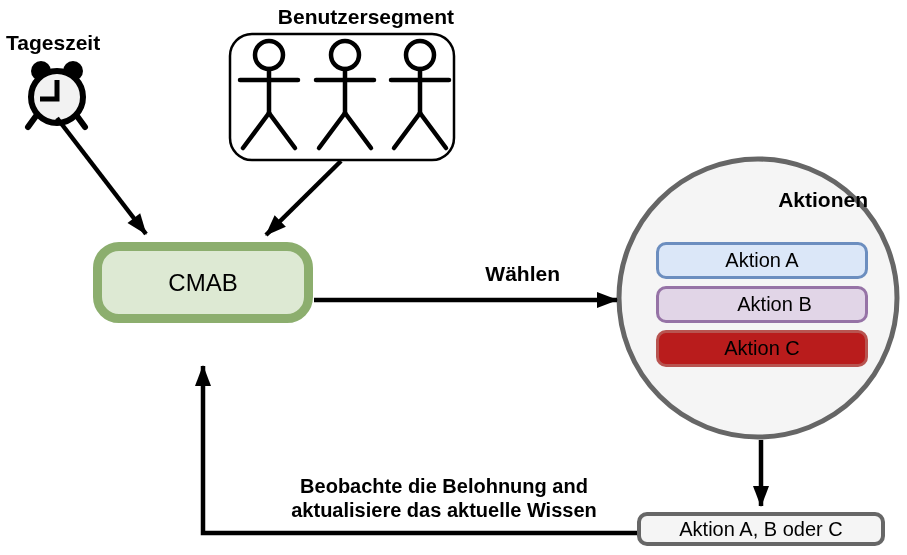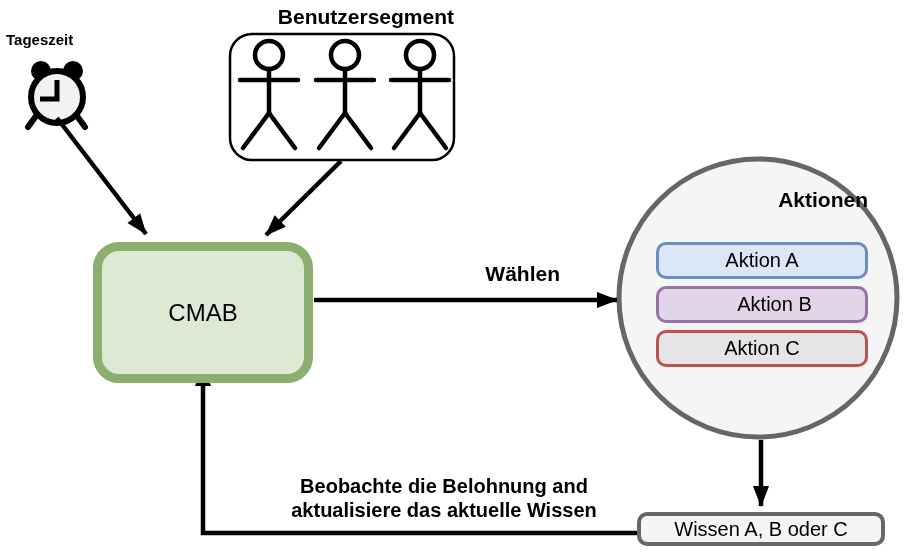--- a/index.html
+++ b/index.html
@@ -9,21 +9,21 @@
     background:#ffffff;
     font-family:"Liberation Sans", sans-serif;
     overflow:hidden;
   }
   .canvas svg.layer{position:absolute;left:0;top:0;width:907px;height:555px;}
   .lbl{position:absolute;color:#000;white-space:nowrap;}
   .bold{font-weight:bold;}
   .center{text-align:right;}
   
   .cmab-box{
-    position:absolute;left:93px;top:242px;width:220px;height:141px;
+    position:absolute;left:93px;top:242px;width:220px;height:81px;
     box-sizing:border-box;border:9px solid #8cae6e;border-radius:26px;
     background:#dde9d3;display:flex;align-items:center;justify-content:center;
     font-size:24px;color:#000;
   }
   
   .action-btn{
     position:absolute;left:656px;width:212px;height:37px;
     box-sizing:border-box;border:3px solid #999;border-radius:10px;
     display:flex;align-items:center;justify-content:center;
     font-size:20px;color:#000;background:#eee;
@@ -89,44 +89,44 @@
 
     <circle cx="758" cy="298" r="139" fill="#f5f5f5" stroke="#666666" stroke-width="5"></circle>
 
     <line x1="57" y1="118" x2="146" y2="234" stroke="#000" stroke-width="4.5" marker-end="url(#arrow)"></line>
     <line x1="341" y1="161" x2="266" y2="235" stroke="#000" stroke-width="4.5" marker-end="url(#arrow)"></line>
     <line x1="314" y1="300" x2="617" y2="300" stroke="#000" stroke-width="4.5" marker-end="url(#arrow)"></line>
     <line x1="761" y1="440" x2="761" y2="506" stroke="#000" stroke-width="4.5" marker-end="url(#arrow)"></line>
     <path d="M637,533 L203,533 L203,366" fill="none" stroke="#000" stroke-width="4.5" marker-end="url(#arrow)"></path>
   </svg>
 
-  <div class="lbl bold" style="left:6px;top:31px;font-size:15px;">Tageszeit</div>
+  <div class="lbl bold" style="left:6px;top:31px;font-size:21px;">Tageszeit</div>
 
   <div class="lbl bold center" style="left:230px;top:5px;width:224px;font-size:21px;">Benutzersegment</div>
 
   <div class="cmab-box" style="background: rgb(221, 233, 211); border-color: rgb(140, 174, 110);">
     <span>CMAB</span>
   </div>
 
   <div class="lbl bold center" style="left:360px;top:262px;width:200px;font-size:21px;">Wählen</div>
 
   <div class="lbl bold center" style="left:658px;top:188px;width:210px;font-size:21px;">Aktionen</div>
 
   <div class="action-btn" style="top: 242px; background: rgb(219, 231, 248); border-color: rgb(108, 142, 191);">
     <span>Aktion A</span>
   </div>
   <div class="action-btn" style="top: 286px; background: rgb(225, 213, 231); border-color: rgb(150, 115, 166); padding-left: 25px;">
     <span>Aktion B</span>
   </div>
-  <div class="action-btn" style="top: 330px; background: #e5e5e5; border-color: rgb(184, 84, 80);">
+  <div class="action-btn" style="top: 330px; background: #b91c1c; border-color: rgb(184, 84, 80);">
     <span>Aktion C</span>
   </div>
 
   <div class="result-box">
-    <span>Wissen A, B oder C</span>
+    <span>Aktion A, B oder C</span>
   </div>
 
   <div class="feedback-label">
     <span style="display:block;">Beobachte die Belohnung and</span>
     <span style="display:block;">aktualisiere das aktuelle Wissen</span>
   </div>
 
 </div>
 
 </body></html>

